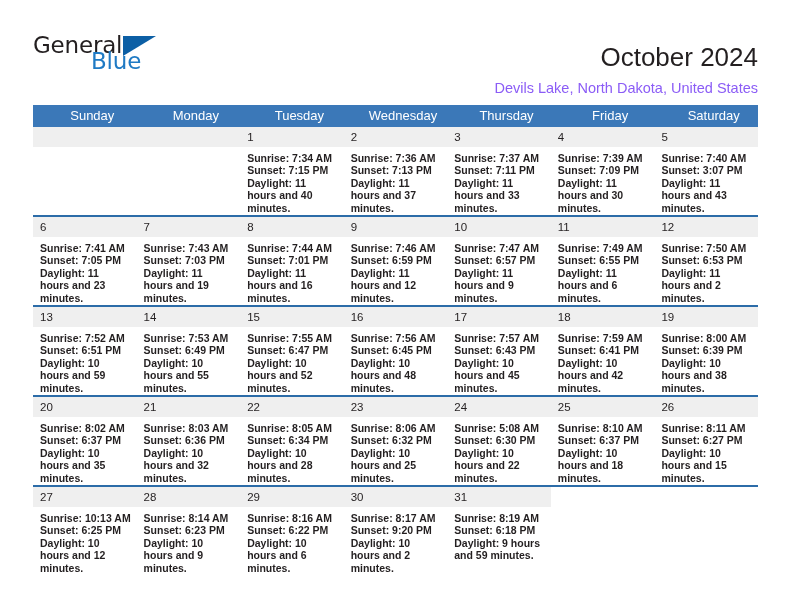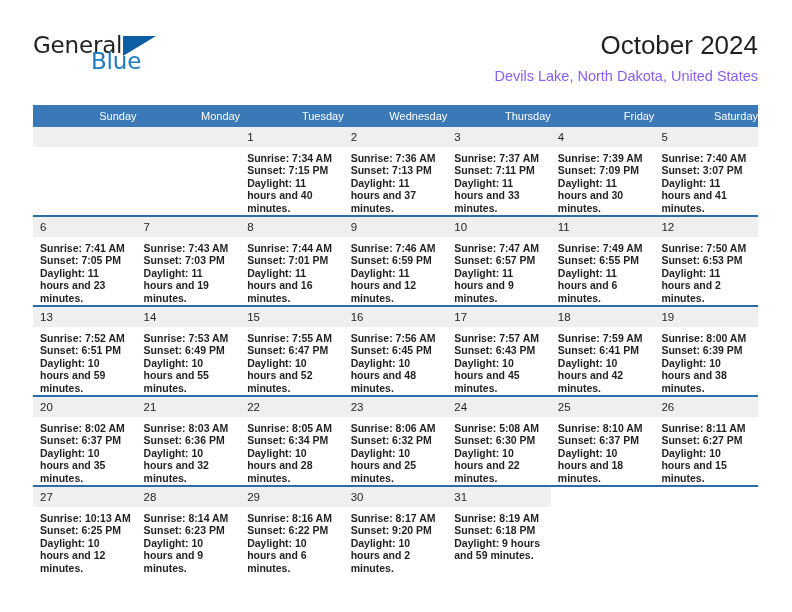--- a/index.html
+++ b/index.html
@@ -61,21 +61,21 @@
     left: 90px;
     top: 2px;
     width: 0;
     height: 0;
     border-left: 33px solid #0c5fa5;
     border-bottom: 20px solid transparent;
   }
   .title-wrap {
     position: absolute;
     right: 0;
-    top: 0;
+    top: 12px;
     text-align: right;
   }
   .cal-title {
     font-size: 26px;
     color: #231f20;
     line-height: 34px;
     white-space: nowrap;
   }
   .cal-subtitle {
     font-size: 14.5px;
@@ -90,23 +90,23 @@
     position: absolute;
     left: 33px;
     top: 105px;
     width: 725px;
     border-collapse: collapse;
     table-layout: fixed;
   }
   .calendar th {
     background: #3b78b8;
     color: #ffffff;
-    font-size: 11px;
+    font-size: 13px;
     font-weight: normal;
-    text-align: right;
+    text-align: center;
     padding: 5px 0 5px 15px;
     height: 11px;
     line-height: 12px;
   }
   .calendar td {
     vertical-align: top;
     padding: 0;
     border-top: 2px solid #2c6ca8;
     height: 88px;
   }
@@ -202,21 +202,21 @@
               <div>Sunrise: 7:39 AM</div>
               <div>Sunset: 7:09 PM</div>
               <div class="daylight">Daylight: 11 hours and 30 minutes.</div>
             </div>
           </td>
           <td>
             <div class="daynum">5</div>
             <div class="dayinfo">
               <div>Sunrise: 7:40 AM</div>
               <div>Sunset: 3:07 PM</div>
-              <div class="daylight">Daylight: 11 hours and 41 minutes.</div>
+              <div class="daylight">Daylight: 11 hours and 43 minutes.</div>
             </div>
           </td>
         </tr>
         <tr>
           <td>
             <div class="daynum">6</div>
             <div class="dayinfo">
               <div>Sunrise: 7:41 AM</div>
               <div>Sunset: 7:05 PM</div>
               <div class="daylight">Daylight: 11 hours and 23 minutes.</div>

